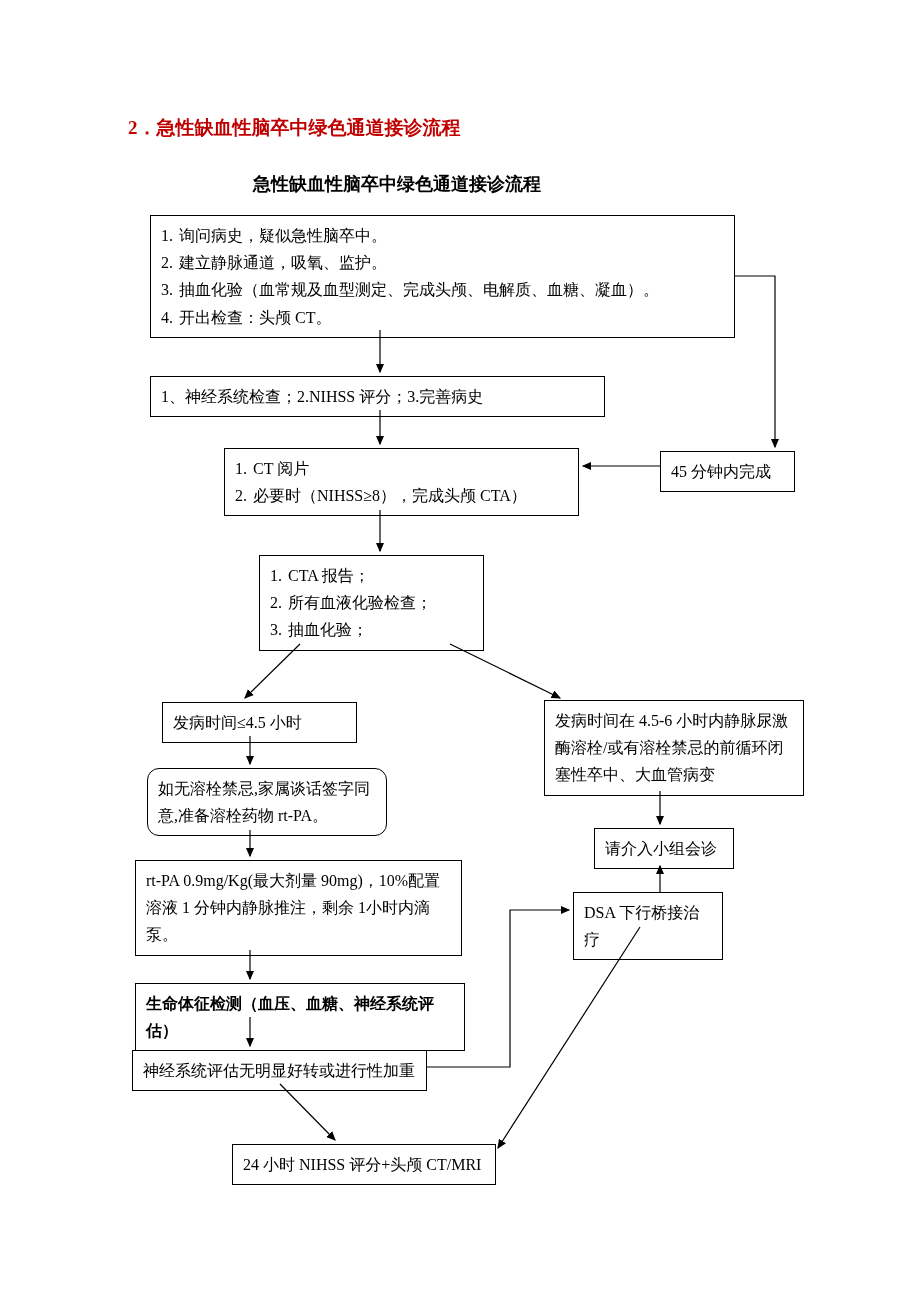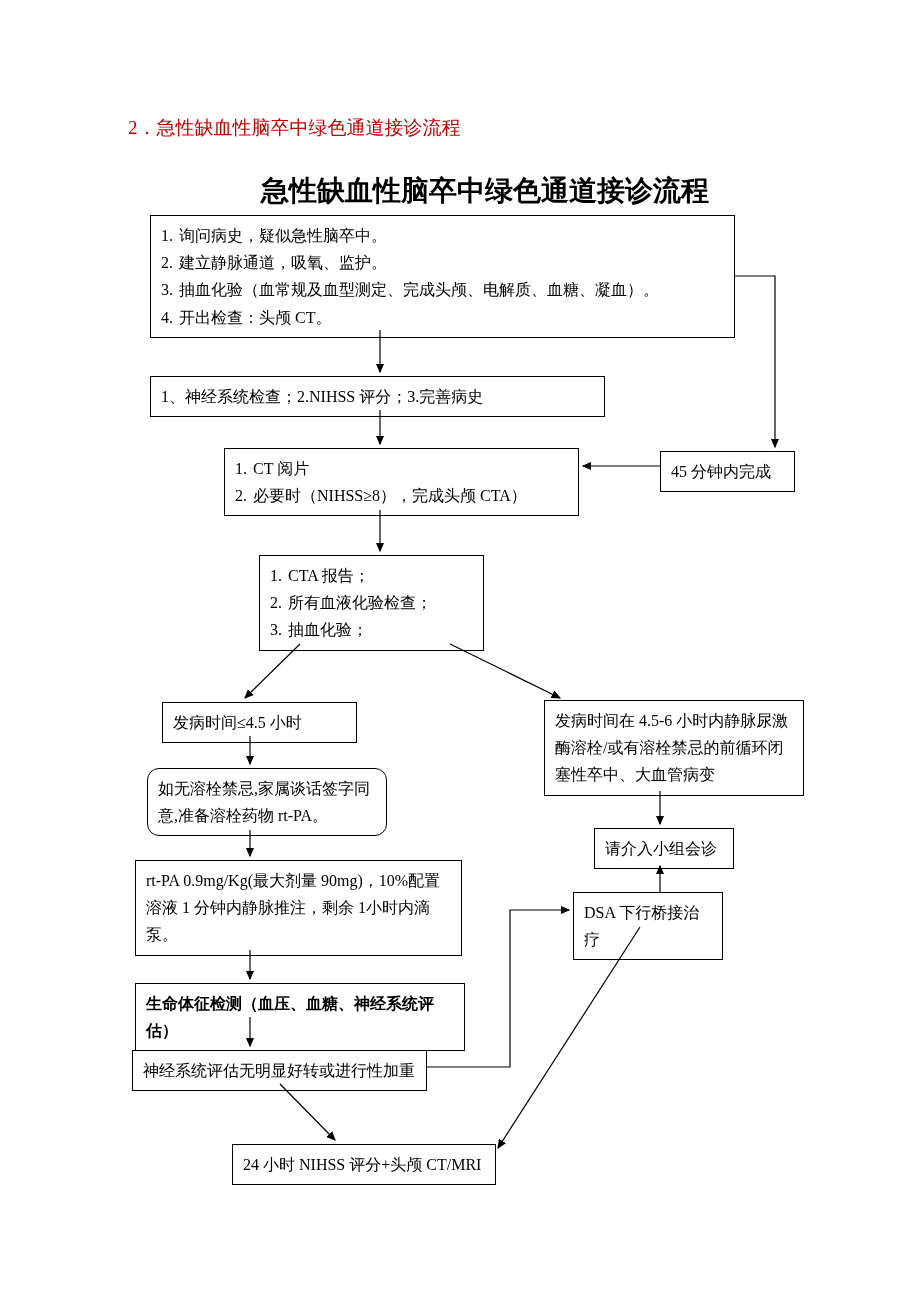--- a/index.html
+++ b/index.html
@@ -10,26 +10,27 @@
       font-family: "SimSun", "宋体", serif;
       position: relative;
       font-size: 16px;
     }
     .section-heading {
       color: #c00000;
       font-size: 19px;
       position: absolute;
       left: 128px;
       top: 115px;
+      font-weight: bold;
     }
     .main-title {
       font-weight: bold;
-      font-size: 28px;
+      font-size: 18px;
       position: absolute;
-      left: 261px;
+      left: 253px;
       top: 172px;
     }
     .box {
       position: absolute;
       border: 1px solid #000;
       background: #fff;
       padding: 6px 10px;
       line-height: 1.7;
     }
     .box ol, .box ul {

